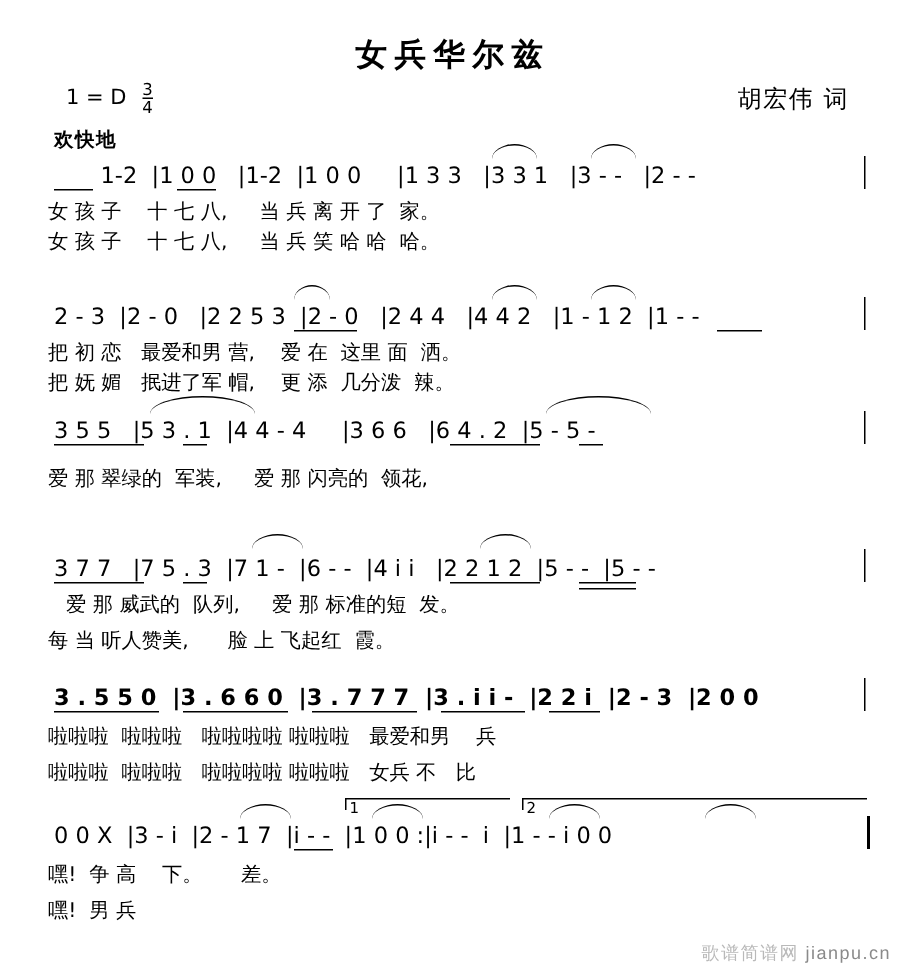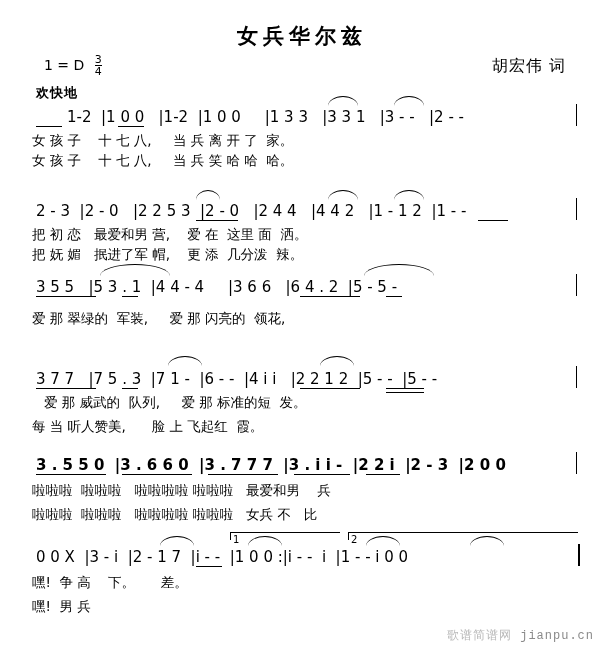--- a/index.html
+++ b/index.html
@@ -80,21 +80,21 @@
 
   
   .rep{position:absolute;font-family:"DejaVu Sans", sans-serif;font-size:10px;}
   .repline{position:absolute;background:#000;height:1px;}
   .repvert{position:absolute;background:#000;width:1px;}
 
   .watermark{
     position:absolute;right:10px;bottom:8px;
     font-size:12px;
     color:#b9b9b9;
-    font-family:Liberation Mono, monospace;
+    font-family:Liberation Sans, sans-serif;
     letter-spacing:1px;
   }
   .wm-dark{color:#8a8a8a;}
 </style>
 </head>
 <body>
 
 <div id="sheet">
 
   <div class="title">女兵华尔兹</div>

